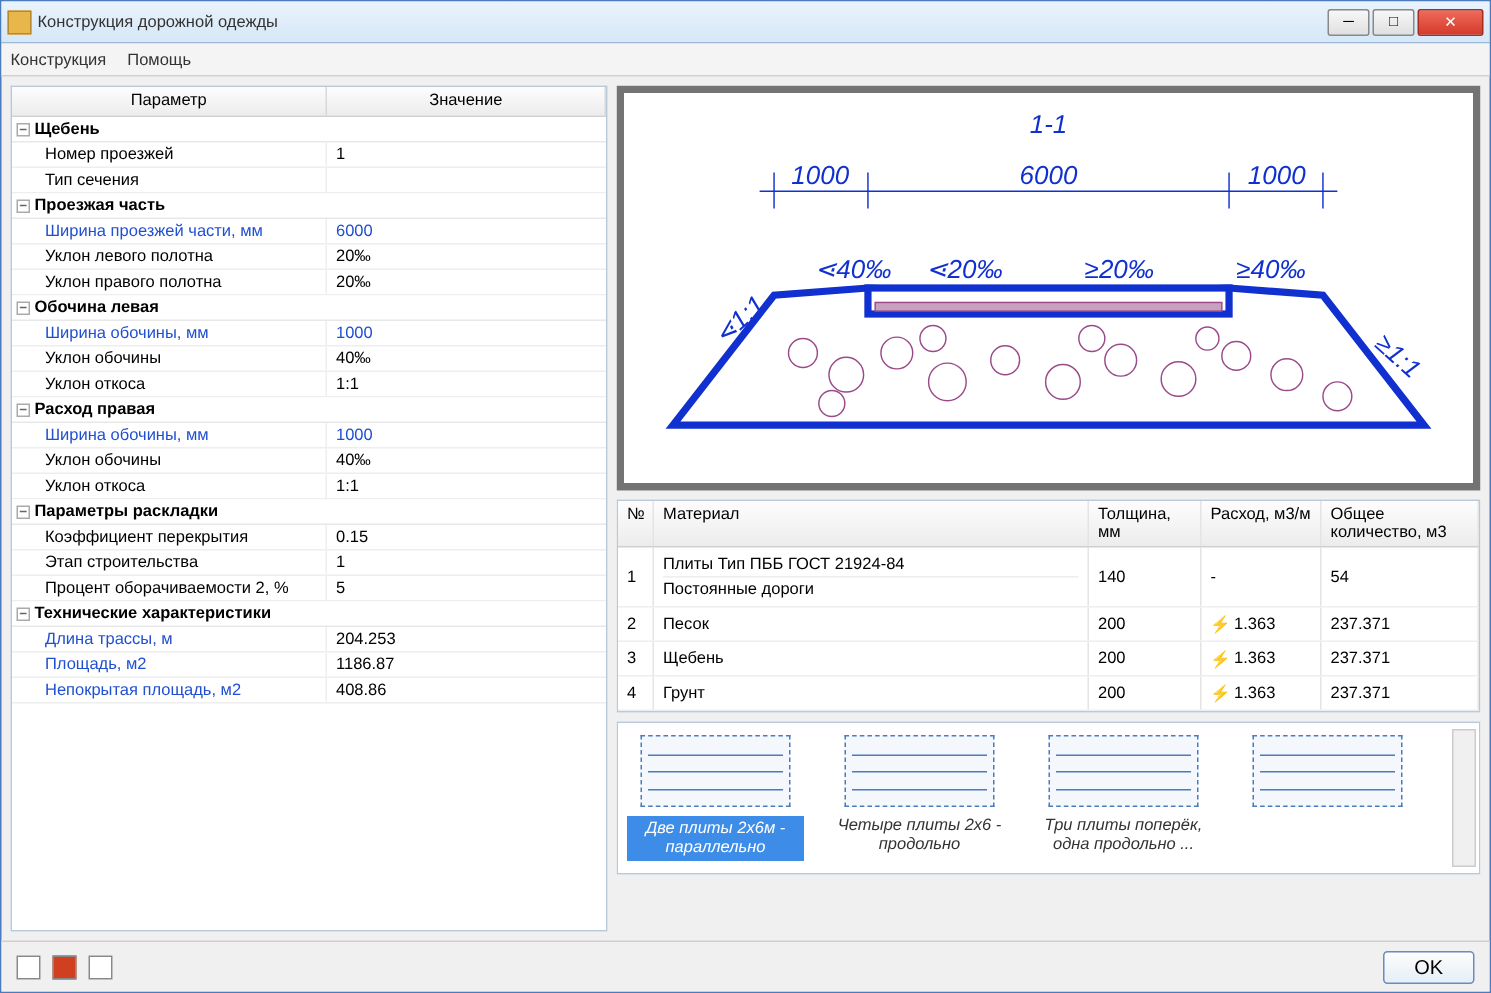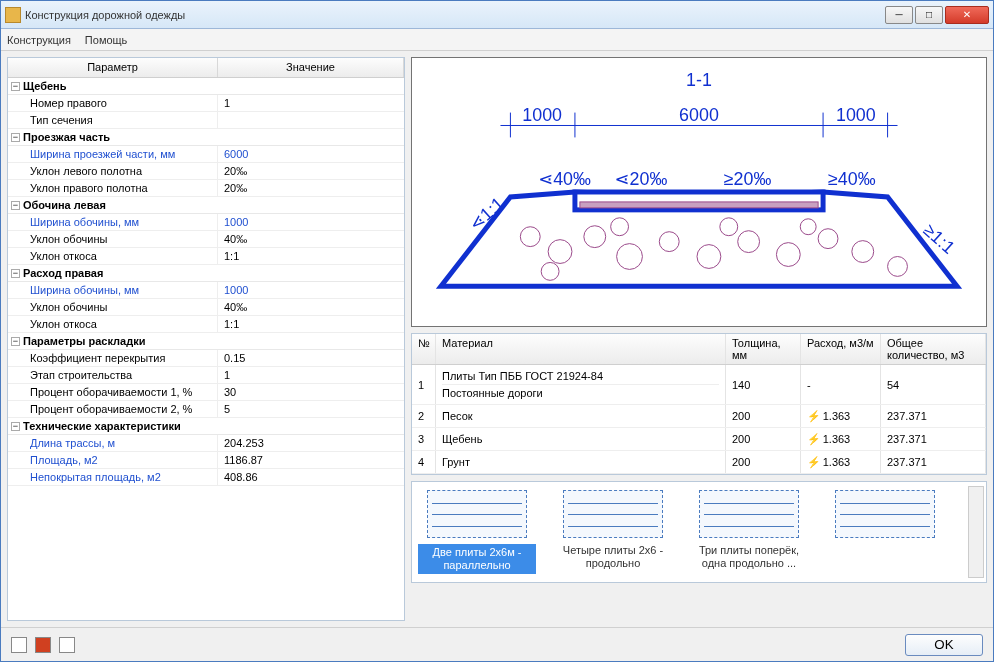--- a/index.html
+++ b/index.html
@@ -26,45 +26,45 @@
 .col-val { flex:1; }
 
 .prop-body { flex:1; overflow:auto; }
 .group-row { display:flex; align-items:center; background:#fff; border-bottom:1px solid #e8e8e8; height:17px; font-weight:bold; }
 .group-row .toggle { width:16px; text-align:center; color:#666; font-size:9px; border:1px solid #aaa; margin:0 3px; width:9px; height:9px; line-height:7px; }
 .prop-row { display:flex; height:17px; border-bottom:1px solid #eee; }
 .prop-row .pname { width:210px; padding:2px 6px 2px 22px; border-right:1px solid #eee; white-space:nowrap; overflow:hidden; }
 .prop-row .pval { flex:1; padding:2px 6px; }
 .blue { color:#2050d0; }
 
-.diagram-box { height:270px; border:1px solid #737373; background:#fff; position:relative; }
+.diagram-box { height:270px; border:5px solid #737373; background:#fff; position:relative;font-style:italic; }
 .diagram-box svg { width:100%; height:100%; }
 
 .materials-box { border:1px solid #b9c9da; background:#fff; }
 .mat-header { display:flex; background:linear-gradient(#fdfdfd,#ececec); border-bottom:1px solid #cfcfcf; }
 .mat-header > div, .mat-row > div { padding:3px 6px; border-right:1px solid #e4e4e4; }
 .mc-n{width:24px;} .mc-mat{flex:1;} .mc-th{width:75px;} .mc-r{width:80px;} .mc-q{width:105px;}
 .mat-row { display:flex; border-bottom:1px solid #eee; align-items:stretch; }
 .mat-row .sub { display:block; padding:2px 0; border-bottom:1px solid #eee; }
 .mat-row .sub:last-child{border-bottom:none;}
 .bolt { color:#e0a030; margin-right:2px; }
 
-.patterns-box { border:1px solid #b9c9da; background:#fff; padding:8px 6px; display:flex; gap:18px; align-items:flex-start; position:relative; }
+.patterns-box { border:1px solid #b9c9da; background:#fff; padding:8px 6px; display:flex; gap:18px; align-items:flex-start; position:relative;font-style:italic; }
 .pattern { width:118px; text-align:center; }
 .pattern .thumb { width:100px; height:48px; border:1px dashed #4a7bbf; margin:0 auto 6px; background:#f4f8fd; position:relative; }
 .pattern .thumb.inner::before, .pattern .thumb.inner::after { content:""; position:absolute; background:#4a7bbf; }
 .pattern.sel .label { background:#3c8ce8; color:#fff; padding:2px 3px; display:inline-block; }
 .pattern .label { font-size:11px; color:#333; line-height:13px; }
 .scroll-ind { position:absolute; right:2px; top:4px; bottom:4px; width:16px; background:#f0f0f0; border:1px solid #ccc; }
 
 .footer { height:34px; border-top:1px solid #d0d0d0; background:#f0f0f0; display:flex; align-items:center; padding:0 10px; }
 .footer .ficons { display:flex; gap:8px; }
 .footer .ficon { width:16px; height:16px; border:1px solid #888; background:#fff; }
 .footer .spacer{flex:1;}
-.ok-btn { width:78px; height:22px; border:1px solid #6a8bbf; background:linear-gradient(#fdfdfd,#e6eef7); border-radius:3px; }
+.ok-btn { width:61px; height:22px; border:1px solid #6a8bbf; background:linear-gradient(#fdfdfd,#e6eef7); border-radius:3px; }
 
 .tline{stroke:#1030d0;stroke-width:2;fill:none;}
 .tthin{stroke:#1030d0;stroke-width:1;fill:none;}
 .ttext{fill:#1030d0;font-size:18px;font-family:Arial;}
 .rock{stroke:#9a4a8a;stroke-width:1;fill:none;}
 </style>
 </head>
 <body>
 
 <div class="window">
@@ -88,21 +88,21 @@
       <div class="grid-header">
         <div class="col-param">Параметр</div>
         <div class="col-val">Значение</div>
       </div>
       <div class="prop-body" id="prop-body">
           <div class="group-row">
             <span class="toggle">−</span>
             <span>Щебень</span>
           </div>
           <div class="prop-row">
-            <div class="pname">Номер правого</div>
+            <div class="pname">Номер проезжей</div>
             <div class="pval">1</div>
           </div>
           <div class="prop-row">
             <div class="pname">Тип сечения</div>
           </div>
           <div class="group-row">
             <span class="toggle">−</span>
             <span>Проезжая часть</span>
           </div>
           <div class="prop-row">
@@ -153,24 +153,20 @@
             <span class="toggle">−</span>
             <span>Параметры раскладки</span>
           </div>
           <div class="prop-row">
             <div class="pname">Коэффициент перекрытия</div>
             <div class="pval">0.15</div>
           </div>
           <div class="prop-row">
             <div class="pname">Этап строительства</div>
             <div class="pval">1</div>
-          </div>
-          <div class="prop-row">
-            <div class="pname">Процент оборачиваемости 1, %</div>
-            <div class="pval">30</div>
           </div>
           <div class="prop-row">
             <div class="pname">Процент оборачиваемости 2, %</div>
             <div class="pval">5</div>
           </div>
           <div class="group-row">
             <span class="toggle">−</span>
             <span>Технические характеристики</span>
           </div>
           <div class="prop-row">

